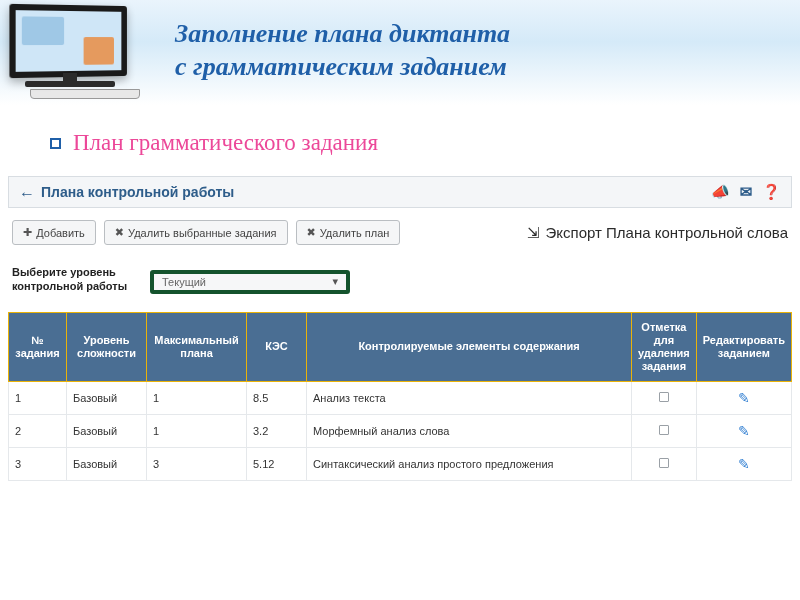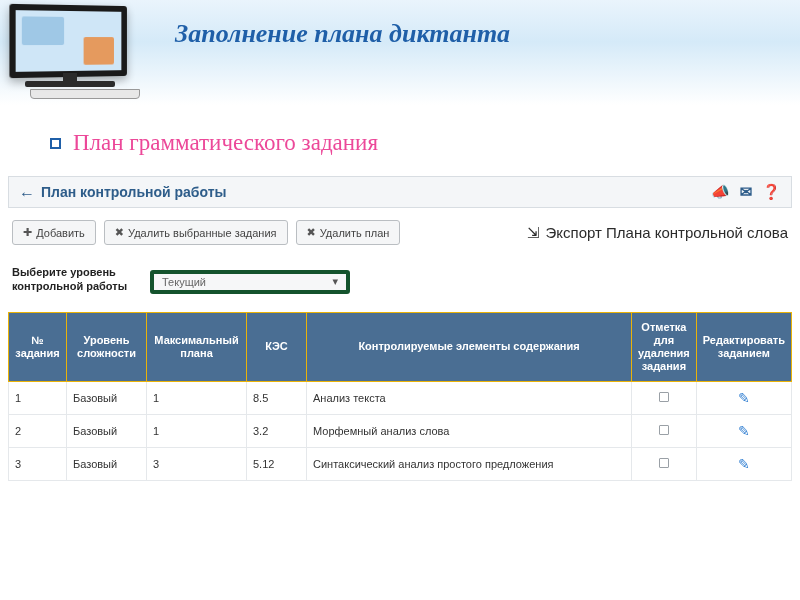--- a/index.html
+++ b/index.html
@@ -87,32 +87,33 @@
 <body>
 
 <div class="header-banner">
   <div class="monitor">
     <div class="mon-screen"></div>
     <div class="mon-stand"></div>
     <div class="mon-kb"></div>
   </div>
   <div class="header-title">
     <div>Заполнение плана диктанта</div>
+    <div>с грамматическим заданием</div>
   </div>
 </div>
 
 <div class="subhead">
   <span class="bullet"></span><span>План грамматического задания</span>
 </div>
 
 <div class="app">
   <div class="app-bar">
     <div class="app-bar-left">
       <span class="icon-back">←</span>
-      <span>План контрольной работы</span>
+      <span>Плана контрольной работы</span>
     </div>
     <div class="bar-icons">
       <span>📣</span>
       <span>✉</span>
       <span>❓</span>
     </div>
   </div>
 
   <div class="toolbar">
     <div class="btn-row">

